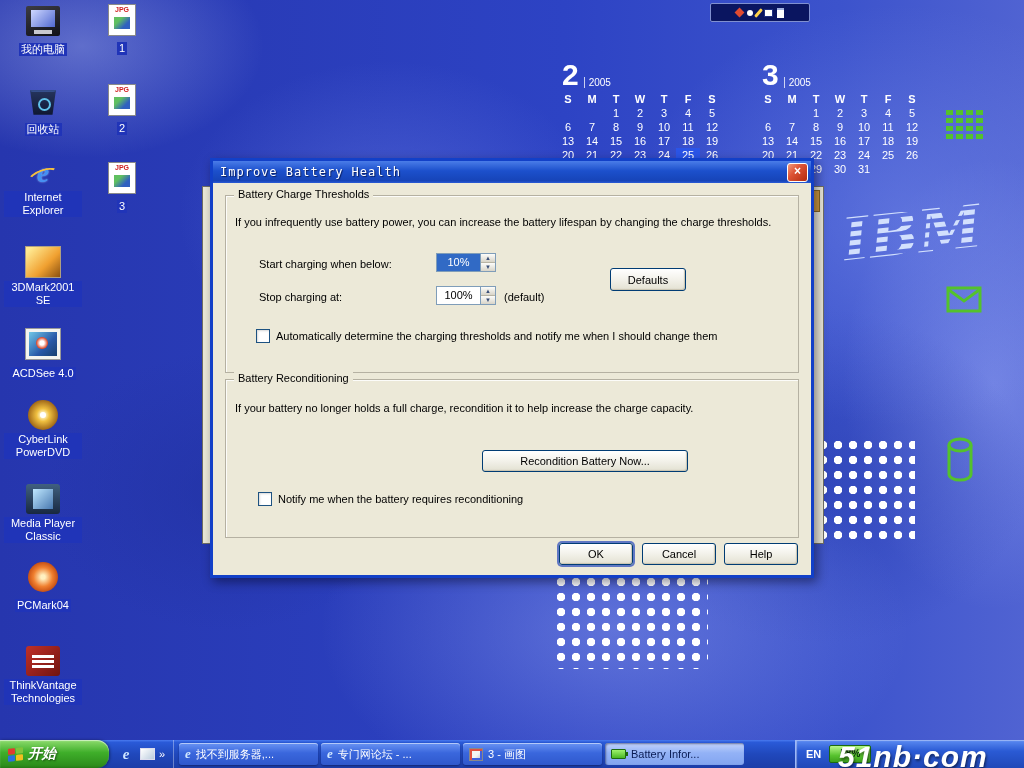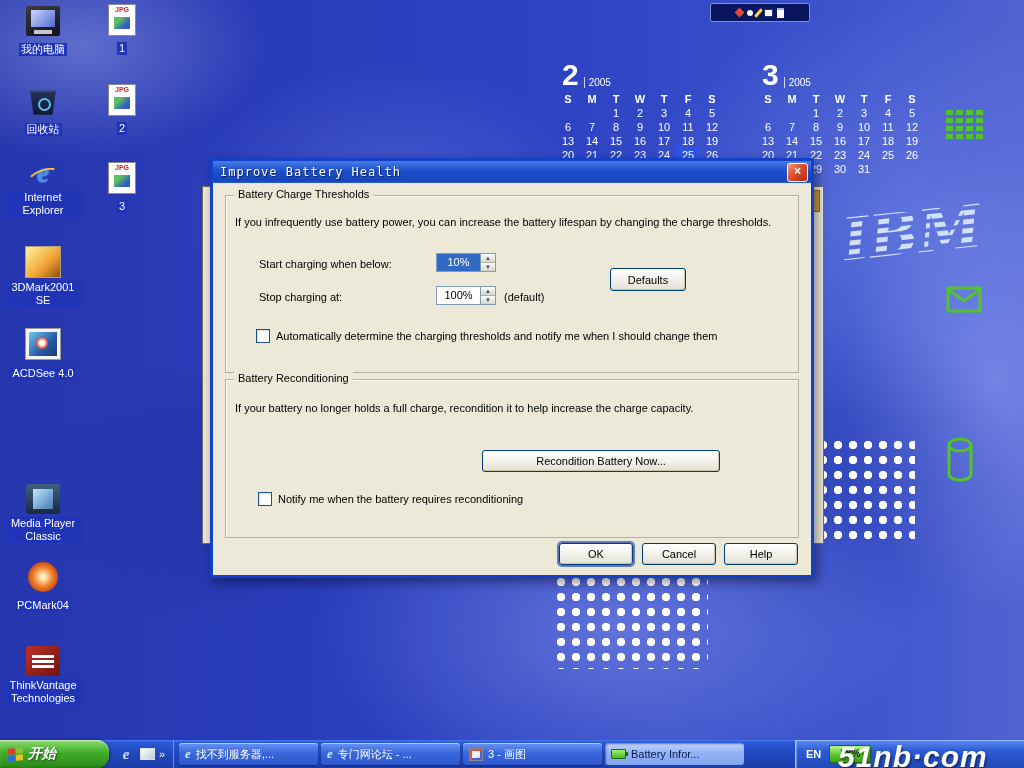--- a/index.html
+++ b/index.html
@@ -141,20 +141,24 @@
     <div class="dicon ic-ie"><span class="eglyph">e</span></div>
     <div class="dlabel">Internet Explorer</div>
   </div>
   <div class="dcell" style="top:246px">
     <div class="dicon ic-3dmark"></div>
     <div class="dlabel">3DMark2001 SE</div>
   </div>
   <div class="dcell" style="top:328px">
     <div class="dicon ic-acdsee"></div>
     <div class="dlabel">ACDSee 4.0</div>
+  </div>
+  <div class="dcell" style="top:400px">
+    <div class="dicon ic-powerdvd"></div>
+    <div class="dlabel">CyberLink PowerDVD</div>
   </div>
   <div class="dcell" style="top:484px">
     <div class="dicon ic-mpc"></div>
     <div class="dlabel">Media Player Classic</div>
   </div>
   <div class="dcell" style="top:562px">
     <div class="dicon ic-pcmark"></div>
     <div class="dlabel">PCMark04</div>
   </div>
   <div class="dcell" style="top:646px">
@@ -362,21 +366,21 @@
         <button class="xpbtn" style="left:384px;top:72px;width:76px;height:23px">Defaults</button>
         <label class="chk" style="left:30px;top:133px">
           <span class="box"></span>
           <span>Automatically determine the charging thresholds and notify me when I should change them</span>
         </label>
       </div>
 
       <div class="group g2">
         <span class="group-title">Battery Reconditioning</span>
         <span class="t" style="left:9px;top:22px">If your battery no longer holds a full charge, recondition it to help increase the charge capacity.</span>
-        <button class="xpbtn" style="left:256px;top:70px;width:238px;height:22px">Recondition Battery Now...</button>
+        <button class="xpbtn" style="left:256px;top:70px;width:206px;height:22px">Recondition Battery Now...</button>
         <label class="chk" style="left:32px;top:112px">
           <span class="box"></span>
           <span>Notify me when the battery requires reconditioning</span>
         </label>
       </div>
 
       <button class="xpbtn btn-default" style="left:346px;top:360px;width:74px;height:22px">OK</button>
       <button class="xpbtn" style="left:429px;top:360px;width:74px;height:22px">Cancel</button>
       <button class="xpbtn" style="left:511px;top:360px;width:74px;height:22px">Help</button>
     </div>

